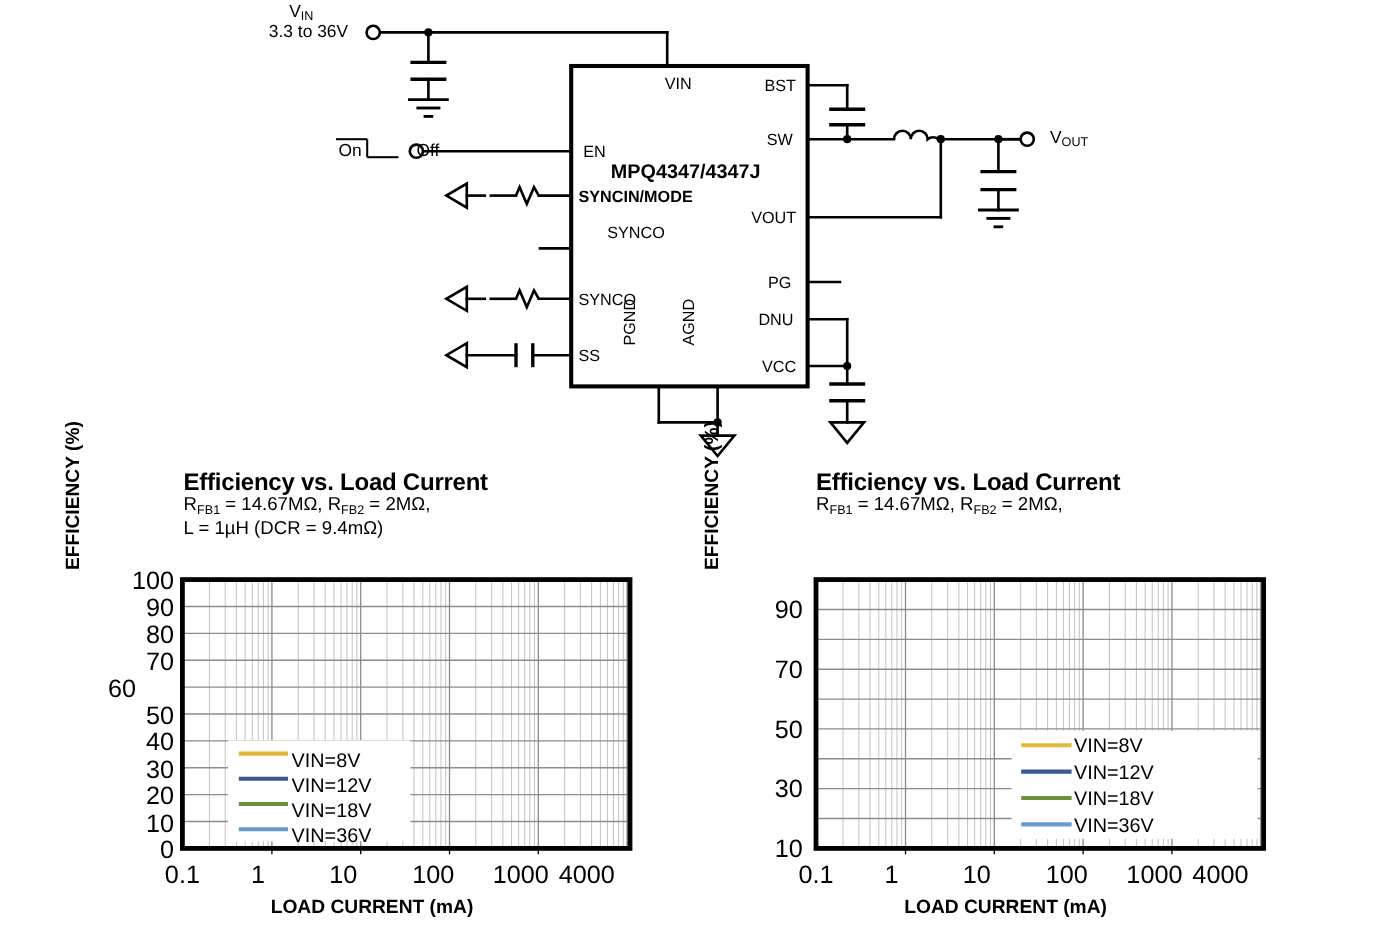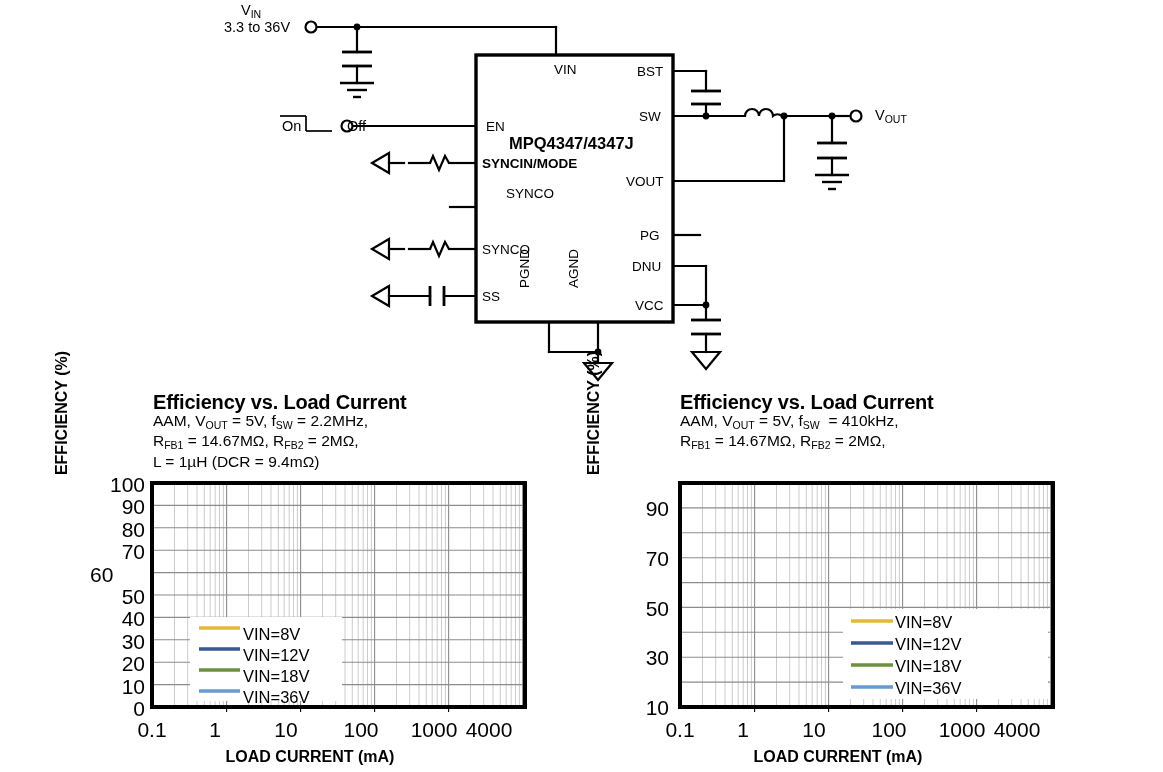--- a/index.html
+++ b/index.html
@@ -172,21 +172,20 @@
        transform:rotate(-90deg);transform-origin:left top;text-align:left;">PGND</div>
   <div class="abs pinlbl" style="left:566px;top:288px;width:70px;
        transform:rotate(-90deg);transform-origin:left top;text-align:left;">AGND</div>
 </div>
 
 <div class="charts">
 
   <div class="chart-panel chart-left">
     <div class="abs ctitle" style="left:113px;top:6px;">Efficiency vs. Load Current</div>
     <div class="abs csub" style="left:113px;top:28px;">
-      <div><span>AAM, V</span><sub>OUT</sub><span> = 5V, f</span><sub>SW</sub><span> = 2.2MHz,</span></div>
       <div><span>R</span><sub>FB1</sub><span> = 14.67MΩ, R</span><sub>FB2</sub><span> = 2MΩ,</span></div>
       <div><span>L = 1µH (DCR = 9.4mΩ)</span></div>
     </div>
 
     <div class="abs axtitle" style="left:13px;top:118px;width:180px;
          transform:rotate(-90deg);transform-origin:left top;text-align:center;">EFFICIENCY (%)</div>
 
     <svg class="abs" style="left:70px;top:92px;" width="420" height="235" viewBox="0 0 420 235">
       <defs>
         <clipPath id="clipL">
@@ -340,21 +339,20 @@
     <div class="abs ticklbl" style="left:296px;top:333px;width:50px;text-align:center;">100</div>
     <div class="abs ticklbl" style="left:363px;top:333px;width:62px;text-align:center;">1000</div>
     <div class="abs ticklbl" style="left:418px;top:333px;width:62px;text-align:center;">4000</div>
 
     <div class="abs axtitle" style="left:110px;top:363px;width:320px;text-align:center;">LOAD CURRENT (mA)</div>
   </div>
 
   <div class="chart-panel chart-right">
     <div class="abs ctitle" style="left:90px;top:6px;">Efficiency vs. Load Current</div>
     <div class="abs csub" style="left:90px;top:28px;">
-      <div><span>AAM, V</span><sub>OUT</sub><span> = 5V, f</span><sub>SW</sub><span>&nbsp; = 410kHz,</span></div>
       <div><span>R</span><sub>FB1</sub><span> = 14.67MΩ, R</span><sub>FB2</sub><span> = 2MΩ,</span></div>
     </div>
 
     <div class="abs axtitle" style="left:-5px;top:118px;width:180px;
          transform:rotate(-90deg);transform-origin:left top;text-align:center;">EFFICIENCY (%)</div>
 
     <svg class="abs" style="left:48px;top:92px;" width="420" height="235" viewBox="0 0 420 235">
       <defs>
         <clipPath id="clipR">
             <rect x="42" y="6" width="373" height="224"></rect>

